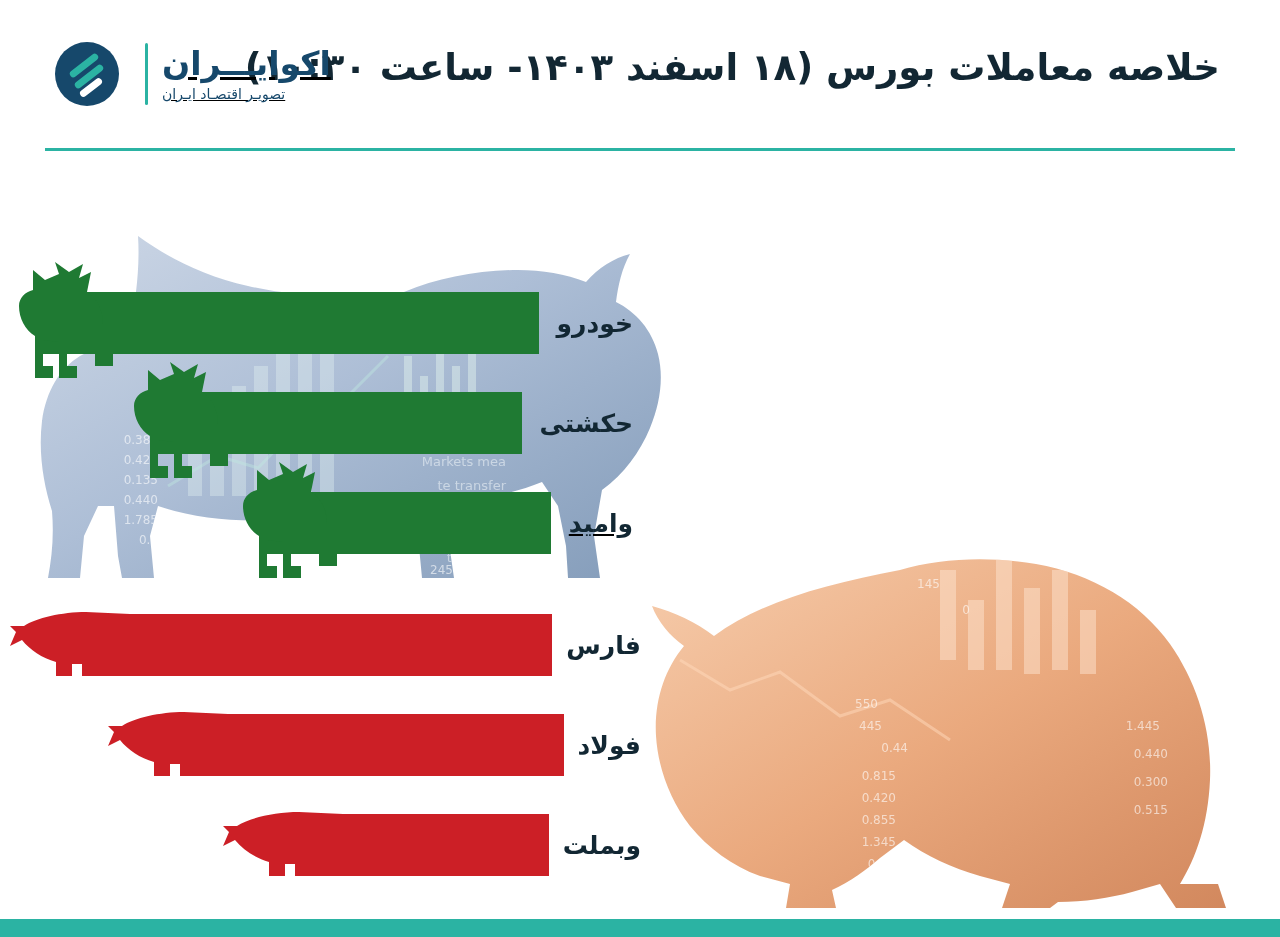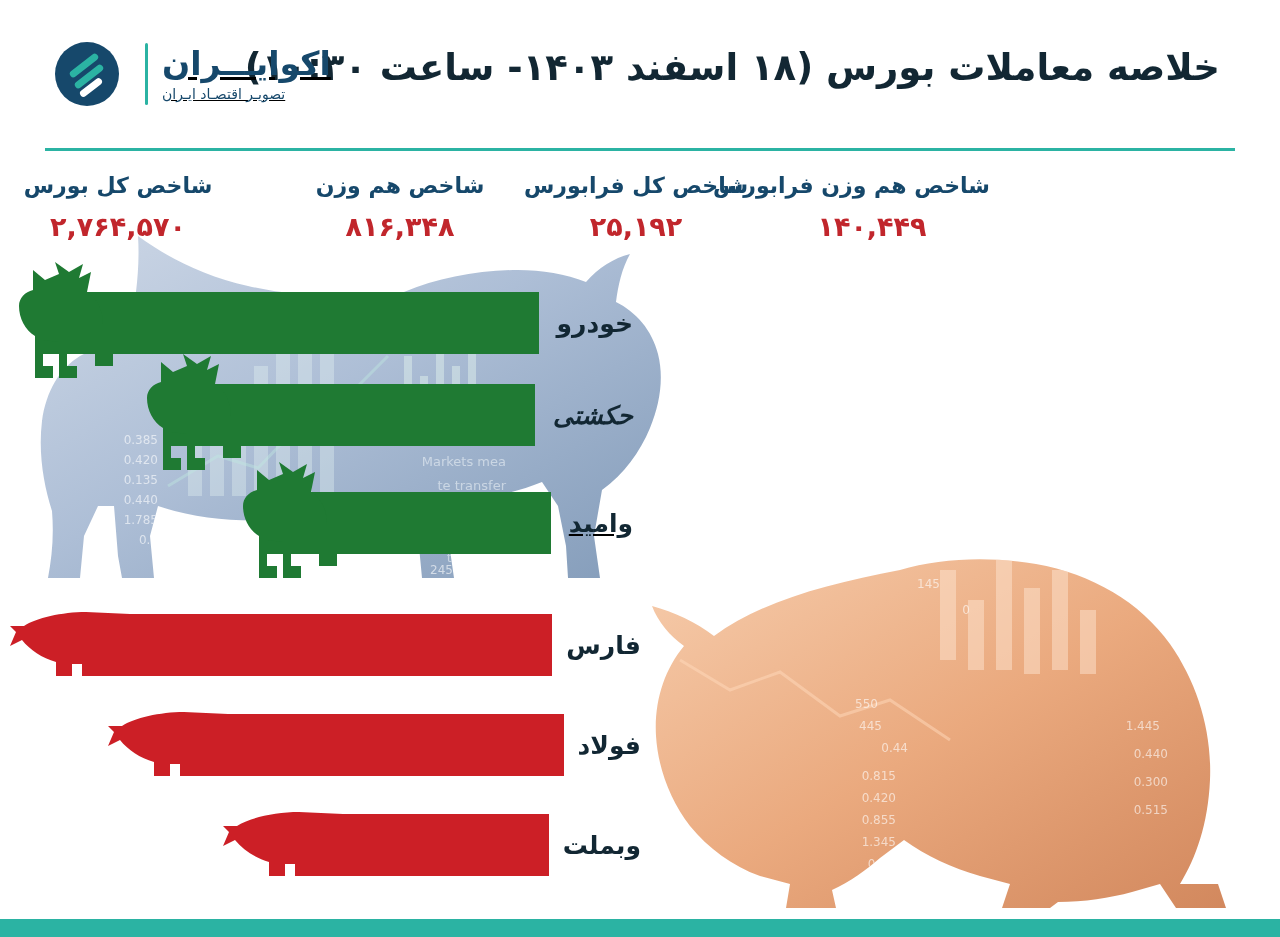--- a/index.html
+++ b/index.html
@@ -107,38 +107,20 @@
       </div>
       <div class="logo-divider"></div>
       <div class="logo-text">
         <div class="logo-main">اکوایـــران</div>
         <div class="logo-sub">تصویـر اقتصـاد ایـران</div>
       </div>
     </div>
   </div>
   <div class="rule"></div>
 
-  <div class="index-row">
-    <div class="index-cell idx-0">
-      <div class="label">شاخص کل بورس</div>
-      <div class="value">۲,۷۶۴,۵۷۰</div>
-    </div>
-    <div class="index-cell">
-      <div class="label">شاخص هم وزن</div>
-      <div class="value">۸۱۶,۳۴۸</div>
-    </div>
-    <div class="index-cell">
-      <div class="label">شاخص کل فرابورس</div>
-      <div class="value">۲۵,۱۹۲</div>
-    </div>
-    <div class="index-cell">
-      <div class="label">شاخص هم وزن فرابورس</div>
-      <div class="value">۱۴۰,۴۴۹</div>
-    </div>
-  </div>
 
   <svg class="bull-bg" viewBox="0 0 700 400">
     <defs>
       <linearGradient id="bullGrad" x1="0" y1="0" x2="1" y2="1">
         <stop offset="0%" stop-color="#c9d4e4" stop-opacity="0.85"></stop>
         <stop offset="45%" stop-color="#9fb3cf" stop-opacity="0.85"></stop>
         <stop offset="100%" stop-color="#5d7da3" stop-opacity="0.8"></stop>
       </linearGradient>
       <clipPath id="bullClip">
         <path d="M120 30 C122 60 118 95 112 120 C100 135 80 140 62 150
@@ -261,21 +243,21 @@
         <div class="bar-body" style="right:0;width:500px;"></div>
         <svg style="position:absolute;left:-36px;top:-30px;width:120px;height:122px;" viewBox="0 0 120 122">
           <path fill="#1f7a33" d="M30 28 L30 8 L42 18 L56 12 L52 0 L66 10 L80 2 L76 16 L88 10 L84 30
                  C94 36 100 48 100 62 L112 62 L112 74 L100 74 L100 92 L110 92 L110 104 L92 104 L92 80
                  L64 80 L64 104 L74 104 L74 116 L56 116 L56 80 L40 78 L40 104 L50 104 L50 116 L32 116 L32 74
                  C22 68 16 56 16 44 C16 36 22 30 30 28 Z"></path>
         </svg>
       </div>
     </div>
 
-    <div class="bar-row green" style="top:108px; right:586px;font-style:italic;">
+    <div class="bar-row green" style="top:116px; right:586px;">
       <span class="bar-label">حکشتی</span>
       <div class="bar-shape" style="width:368px;margin-right:18px;">
         <div class="bar-body" style="right:0;width:368px;"></div>
         <svg style="position:absolute;left:-36px;top:-30px;width:120px;height:122px;" viewBox="0 0 120 122">
           <path fill="#1f7a33" d="M30 28 L30 8 L42 18 L56 12 L52 0 L66 10 L80 2 L76 16 L88 10 L84 30
                  C94 36 100 48 100 62 L112 62 L112 74 L100 74 L100 92 L110 92 L110 104 L92 104 L92 80
                  L64 80 L64 104 L74 104 L74 116 L56 116 L56 80 L40 78 L40 104 L50 104 L50 116 L32 116 L32 74
                  C22 68 16 56 16 44 C16 36 22 30 30 28 Z"></path>
         </svg>
       </div>

